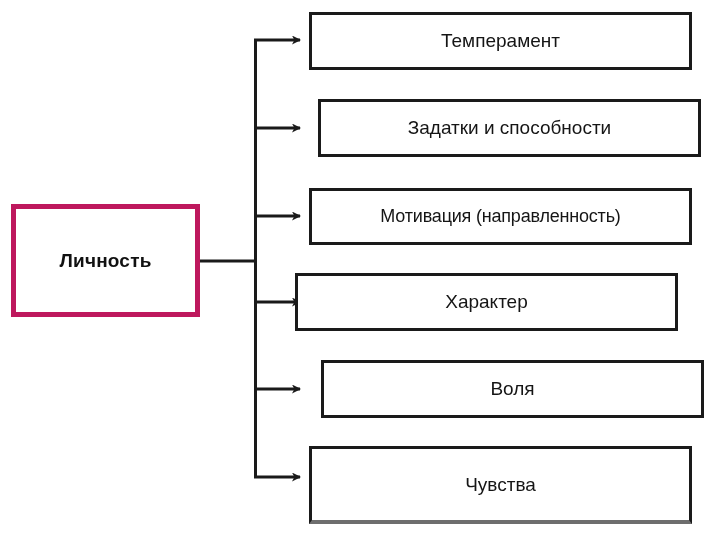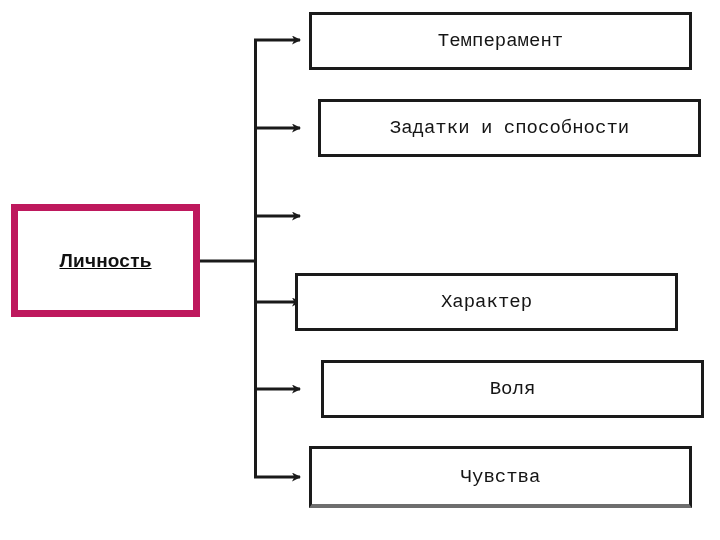--- a/index.html
+++ b/index.html
@@ -29,22 +29,21 @@
   .node-box {
     position: absolute;
     box-sizing: border-box;
     background: #ffffff;
     display: flex;
     align-items: center;
     justify-content: center;
     text-align: center;
   }
   .root-box {
-    border: 7px solid #be185d;
-    text-decoration: underline;
+    border: 5px solid #be185d;
   }
   .root-label {
     font-weight: bold;
     font-size: 19px;
     color: #111111;
     letter-spacing: 0.2px;
     white-space: nowrap;
   }
   .child-box {
     border-top: 3px solid #1a1a1a;
@@ -53,21 +52,20 @@
     border-bottom: 3px solid #1a1a1a;
   }
   .child-box.last-box {
     border-bottom: 4px solid #6e6e6e;
   }
   .child-label {
     font-size: 19px;
     color: #151515;
     white-space: nowrap;
     font-weight: normal;
-    font-family: Liberation Mono, monospace;
   }
   .child-label.tight {
     font-size: 18px;
     letter-spacing: -0.2px;
   }
 </style>
 </head>
 <body>
 
 <div id="diagram-canvas">
@@ -101,26 +99,29 @@
   </div>
 
   <div class="node-box child-box" style="left:309px; top:12px; width:383px; height:58px;">
     <span class="child-label">Темперамент</span>
   </div>
 
   <div class="node-box child-box" style="left:318px; top:99px; width:383px; height:58px;">
     <span class="child-label">Задатки и способности</span>
   </div>
 
+  <div class="node-box child-box" style="left:309px; top:188px; width:383px; height:57px;">
+    <span class="child-label tight">Мотивация (направленность)</span>
+  </div>
 
   <div class="node-box child-box" style="left:295px; top:273px; width:383px; height:58px;">
     <span class="child-label">Характер</span>
   </div>
 
   <div class="node-box child-box" style="left:321px; top:360px; width:383px; height:58px;">
     <span class="child-label">Воля</span>
   </div>
 
-  <div class="node-box child-box last-box" style="left:309px; top:446px; width:383px; height:62px;">
+  <div class="node-box child-box last-box" style="left:309px; top:446px; width:383px; height:78px;">
     <span class="child-label">Чувства</span>
   </div>
 
 </div>
 
 </body></html>

